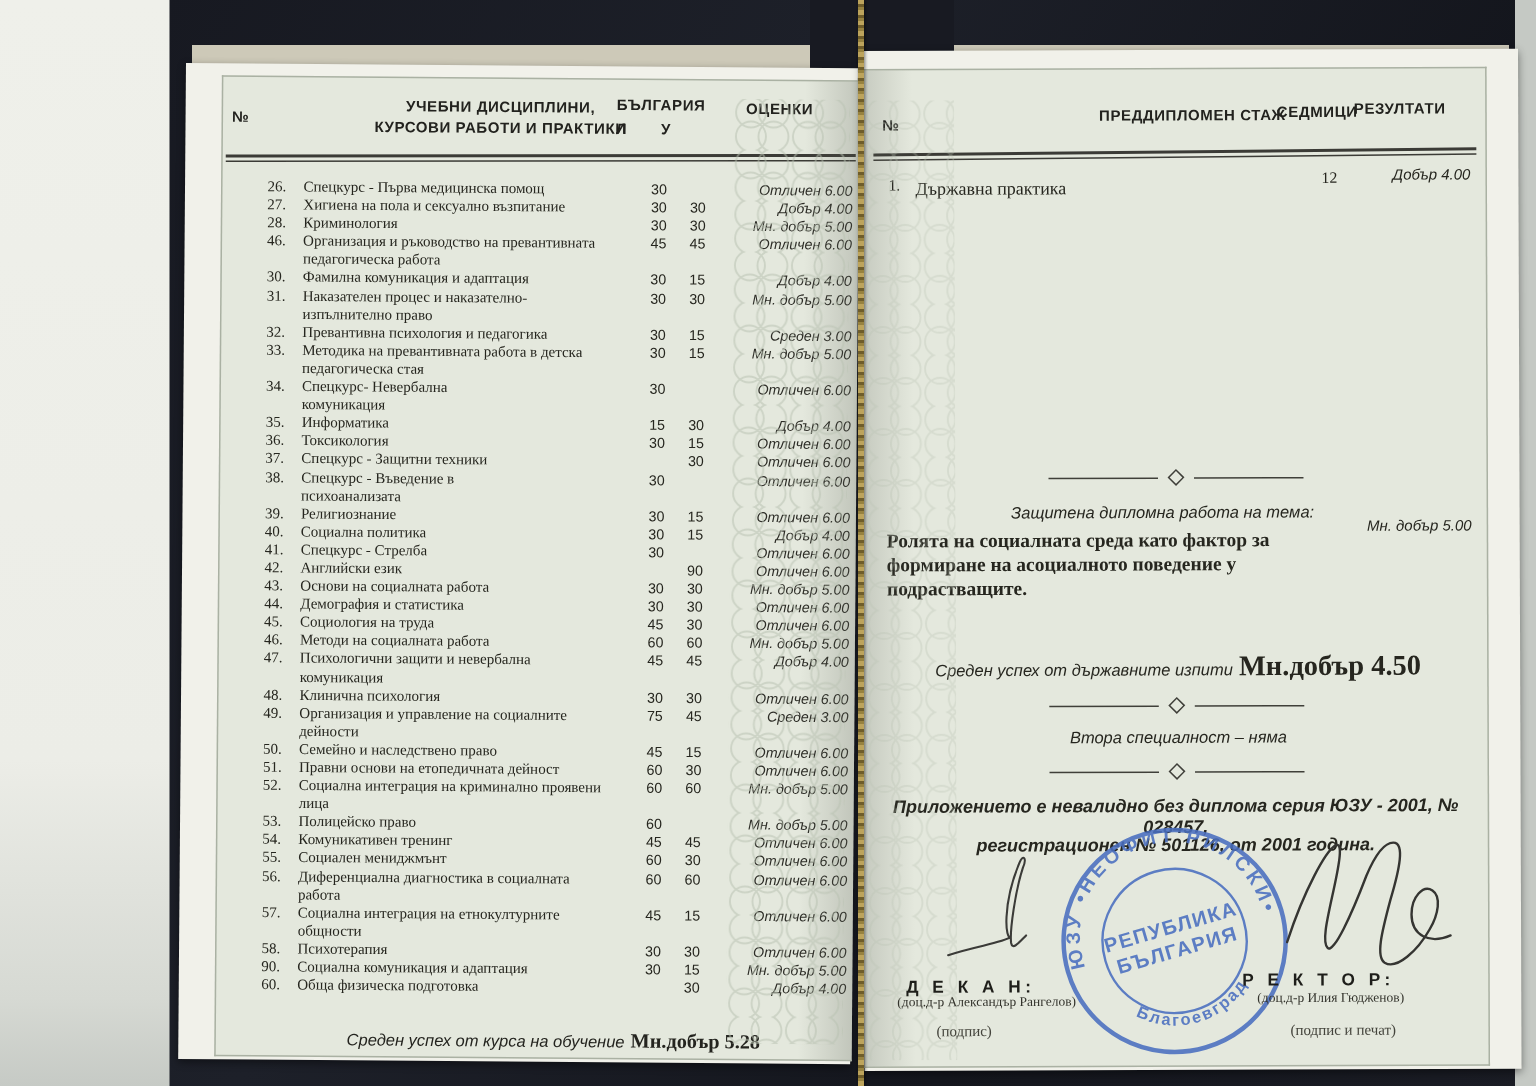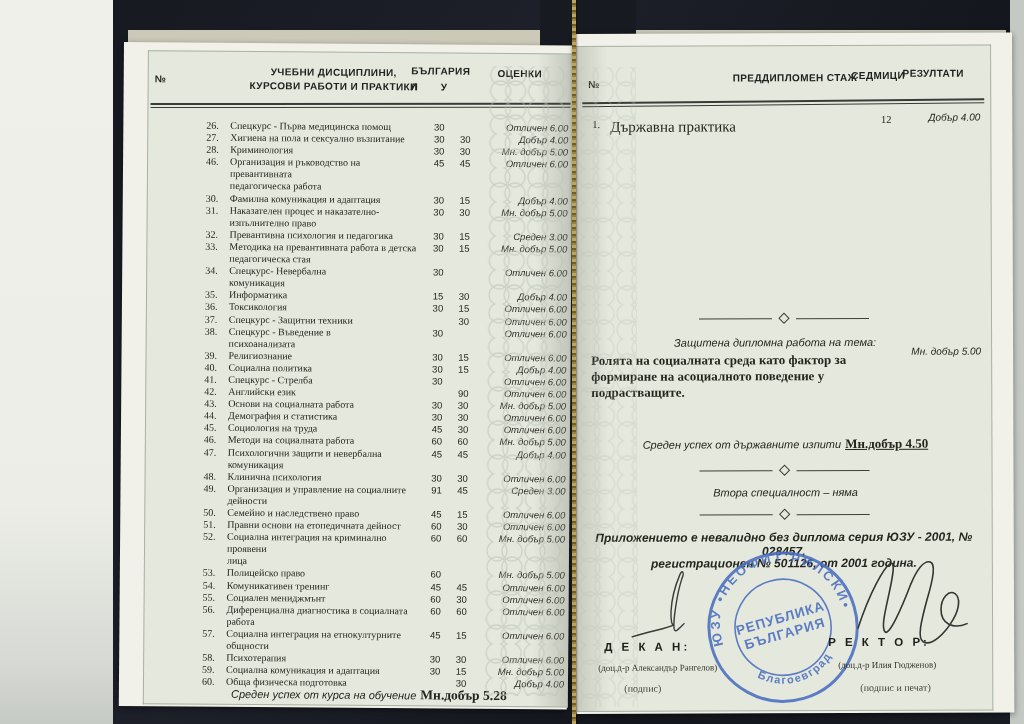--- a/index.html
+++ b/index.html
@@ -33,36 +33,36 @@
     box-shadow:1px 0 2px rgba(0,0,0,.4);}
   
   .chain{position:absolute;z-index:2;}
   
   .sans{font-family:"Liberation Sans",sans-serif;}
   .hdr{font-family:"Liberation Sans",sans-serif;font-weight:bold;font-size:10px;
        color:#22221e;letter-spacing:.4px;position:absolute;}
   .dbl-rule{position:absolute;height:2px;border-top:2px solid #3b3b36;border-bottom:1px solid #3b3b36;}
   .rows{position:absolute;left:30px;top:68px;width:390px;color:#26261f;}
   .crow{display:flex;align-items:flex-start;line-height:12.1px;font-size:10px;}
-  .c-num{width:24px;flex:none;margin-left:28px;}
+  .c-num{width:24px;flex:none;}
   .c-name{flex:1;white-space:pre-line;padding-right:2px;}
   .c-l{width:26px;flex:none;text-align:center;font-family:"Liberation Sans",sans-serif;font-size:9.5px;}
   .c-u{width:26px;flex:none;text-align:center;font-family:"Liberation Sans",sans-serif;font-size:9.5px;}
   .c-grade{width:90px;flex:none;text-align:right;font-family:"Liberation Sans",sans-serif;
            font-style:italic;font-size:9.5px;color:#2c2c26;}
   .footer-line{position:absolute;left:30px;top:632px;width:390px;text-align:center;color:#24241f;}
   .it-label{font-family:"Liberation Sans",sans-serif;font-style:italic;font-size:11px;}
   .bold-serif{font-family:"Liberation Serif",serif;font-weight:bold;font-size:13px;}
   .rp-text{position:absolute;color:#26261f;}
   .center{text-align:center;}
   .divider{position:absolute;width:170px;display:flex;align-items:center;justify-content:center;gap:8px;}
   .divider .ln{flex:1;height:1px;background:#3f3f39;}
   .divider .dia{width:6px;height:6px;border:1px solid #3f3f39;transform:rotate(45deg);background:transparent;flex:none;}
   .sig-label{font-family:"Liberation Sans",sans-serif;font-weight:bold;font-size:11.5px;
-             letter-spacing:3px;color:#1e1e1a;position:absolute;z-index:8;}
+             letter-spacing:3px;color:#1e1e1a;position:absolute;z-index:8;margin-top:12px;}
   .sig-name{position:absolute;font-size:9px;color:#33332c;z-index:8;}
   .sig-sub{position:absolute;font-size:10px;color:#44443c;z-index:8;}
   .stamp{position:absolute;z-index:6;opacity:.88;}
   .signature{position:absolute;z-index:7;}
   .ghost{position:absolute;filter:blur(2px);opacity:.10;color:#6b7a6b;
          font-weight:bold;font-size:46px;transform:scaleX(-1) rotate(2deg);letter-spacing:6px;}
 </style>
 </head>
 <body>
 
@@ -268,21 +268,21 @@
           <span class="c-num">48.</span>
           <span class="c-name">Клинична психология</span>
           <span class="c-l">30</span>
           <span class="c-u">30</span>
           <span class="c-grade">Отличен 6.00</span>
         </div>
           <div class="crow">
           <span class="c-num">49.</span>
           <span class="c-name">Организация и управление на социалните
 дейности</span>
-          <span class="c-l">91</span>
+          <span class="c-l">75</span>
           <span class="c-u">45</span>
           <span class="c-grade">Среден 3.00</span>
         </div>
           <div class="crow">
           <span class="c-num">50.</span>
           <span class="c-name">Семейно и наследствено право</span>
           <span class="c-l">45</span>
           <span class="c-u">15</span>
           <span class="c-grade">Отличен 6.00</span>
         </div>
@@ -339,21 +339,21 @@
           <span class="c-grade">Отличен 6.00</span>
         </div>
           <div class="crow">
           <span class="c-num">58.</span>
           <span class="c-name">Психотерапия</span>
           <span class="c-l">30</span>
           <span class="c-u">30</span>
           <span class="c-grade">Отличен 6.00</span>
         </div>
           <div class="crow">
-          <span class="c-num">59.</span>
+          <span class="c-num">90.</span>
           <span class="c-name">Социална комуникация и адаптация</span>
           <span class="c-l">30</span>
           <span class="c-u">15</span>
           <span class="c-grade">Мн. добър 5.00</span>
         </div>
           <div class="crow">
           <span class="c-num">60.</span>
           <span class="c-name">Обща физическа подготовка</span>
           <span class="c-l"></span>
           <span class="c-u">30</span>
@@ -380,39 +380,39 @@
       <div class="ghost" style="left:60px;top:130px;">&nbsp;</div>
 
       <div class="hdr" style="left:14px;top:32px;">№</div>
       <div class="hdr" style="left:53px;top:26px;width:230px;text-align:right;">ПРЕДДИПЛОМЕН СТАЖ</div>
       <div class="hdr" style="left:272px;top:24px;width:64px;text-align:center;">СЕДМИЦИ</div>
       <div class="hdr" style="left:324px;top:22px;width:70px;text-align:center;">РЕЗУЛТАТИ</div>
 
       <div class="dbl-rule" style="left:8px;top:54px;width:402px;transform:rotate(-0.4deg);"></div>
 
       <div class="rp-text" style="left:18px;top:72px;font-size:10.5px;">1.</div>
-      <div class="rp-text" style="left:36px;top:72px;font-size:15px;">Държавна практика</div>
+      <div class="rp-text" style="left:36px;top:72px;font-size:12px;">Държавна практика</div>
       <div class="rp-text" style="left:292px;top:68px;width:40px;text-align:center;font-size:10.5px;">12</div>
       <div class="rp-text sans" style="left:320px;top:66px;width:86px;text-align:right;font-style:italic;font-size:10px;">Добър 4.00</div>
 
       <div class="divider" style="left:124px;top:268px;">
         <span class="ln"></span>
           <span class="dia"></span>
           <span class="ln"></span>
       </div>
 
       <div class="rp-text it-label center" style="left:30px;top:290px;width:340px;">Защитена дипломна работа на тема:</div>
       <div class="rp-text bold-serif" style="left:16px;top:306px;width:330px;white-space:pre-line;line-height:16px;">Ролята на социалната среда като фактор за
 формиране на асоциалното поведение у
 подрастващите.</div>
       <div class="rp-text sans" style="left:310px;top:300px;width:96px;text-align:right;font-style:italic;font-size:10px;">Мн. добър 5.00</div>
 
       <div class="rp-text center" style="left:20px;top:388px;width:380px;">
         <span class="it-label">Среден успех от държавните изпити</span>
-        <span class="bold-serif" style="font-size:13px;text-decoration:underline;">Мн.добър 4.50</span>
+        <span class="bold-serif" style="font-size:19px;">Мн.добър 4.50</span>
       </div>
 
       <div class="divider" style="left:124px;top:420px;">
         <span class="ln"></span>
           <span class="dia"></span>
           <span class="ln"></span>
       </div>
 
       <div class="rp-text it-label center" style="left:20px;top:440px;width:380px;">Втора специалност – няма</div>
 

